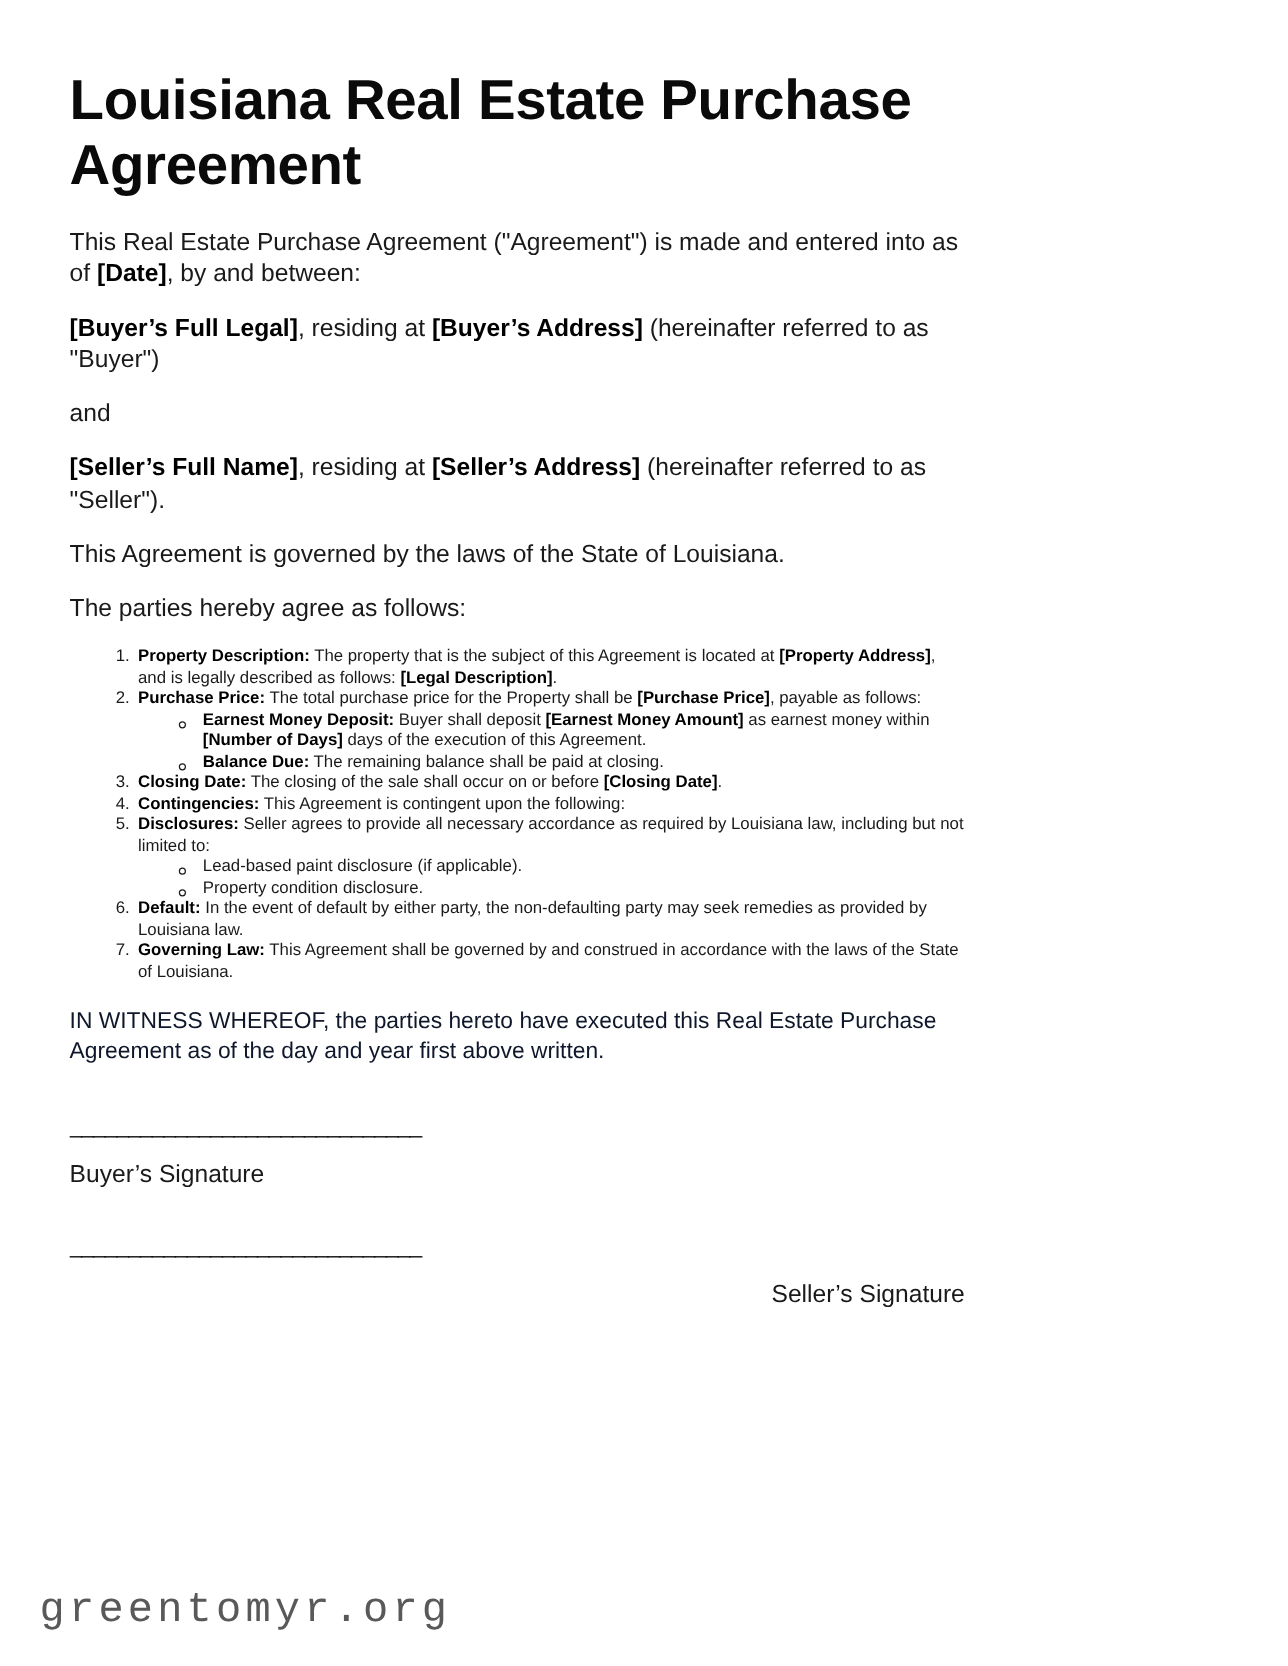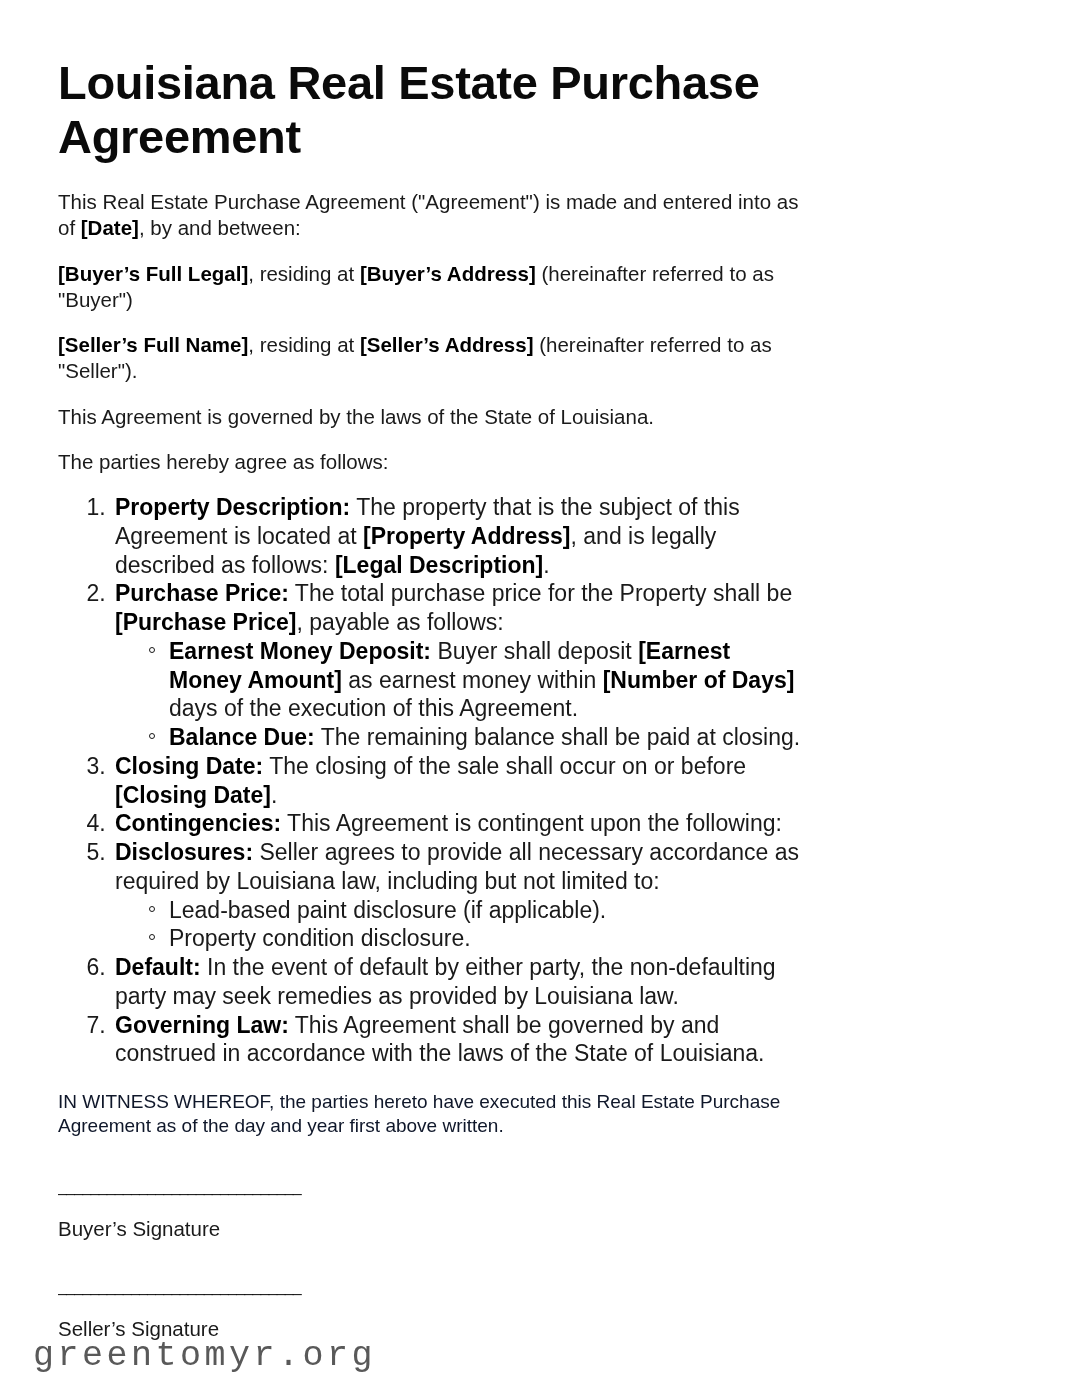--- a/index.html
+++ b/index.html
@@ -38,21 +38,21 @@
     max-width: 950px;
   }
   p.para.tight {
     margin-bottom: 18px;
   }
   b, strong { font-weight: bold; color: #000; }
 
   ol.main-list {
     margin: 0 0 22px 0;
     padding-left: 54px;
-    font-size: 23px;
+    font-size: 14px;
     line-height: 1.25;
     color: #1a1a1a;
     max-width: 960px;
   }
   ol.main-list > li {
     margin: 0;
     padding-left: 3px;
   }
   ul.sub-list {
     list-style: none;
@@ -77,43 +77,43 @@
   }
 
   .witness {
     font-size: 19px;
     line-height: 1.28;
     margin: 0 0 40px 0;
     color: #0f172a;
     max-width: 950px;
   }
   .sig-rule {
-    font-size: 16px;
+    font-size: 19px;
     line-height: 1;
     letter-spacing: -0.8px;
     color: #111;
     white-space: nowrap;
     overflow: hidden;
     width: 330px;
     height: 22px;
     margin: 0 0 16px 0;
     font-family: "Liberation Sans", sans-serif;
   }
   .sig-label {
     font-size: 20.5px;
     line-height: 1.2;
     margin: 0 0 38px 0;
     color: #1a1a1a;
   }
-  .sig-label.last { margin-bottom: 0; }
+  .sig-label.last { margin-bottom: 0; text-align: right; }
 
   .watermark {
     position: absolute;
     left: 33px;
-    bottom: 12px;
+    bottom: 26px;
     font-family: "Liberation Mono", "DejaVu Sans Mono", monospace;
     font-size: 35px;
     letter-spacing: 3.5px;
     color: #595959;
     white-space: nowrap;
   }
 </style>
 </head>
 <body>
 
@@ -122,20 +122,21 @@
   <h1 class="doc-title">Louisiana Real Estate Purchase Agreement</h1>
 
   <p class="para">
     <span>This Real Estate Purchase Agreement ("Agreement") is made and entered into as of </span><b>[Date]</b><span>, by and between:</span>
   </p>
 
   <p class="para">
     <b>[Buyer’s Full Legal]</b><span>, residing at </span><b>[Buyer’s Address]</b><span> (hereinafter referred to as "Buyer")</span>
   </p>
 
+  <p class="para">and</p>
 
   <p class="para">
     <b>[Seller’s Full Name]</b><span>, residing at </span><b>[Seller’s Address]</b><span> (hereinafter referred to as "Seller").</span>
   </p>
 
   <p class="para">This Agreement is governed by the laws of the State of Louisiana.</p>
 
   <p class="para tight">The parties hereby agree as follows:</p>
 
   <ol class="main-list">

